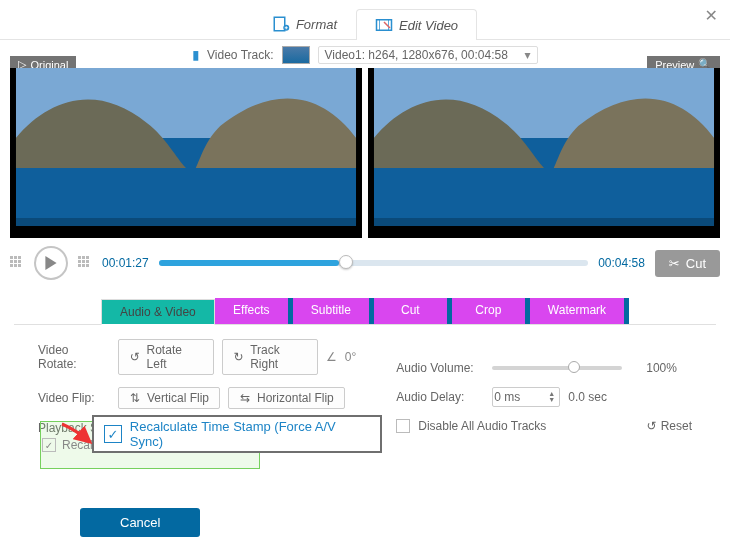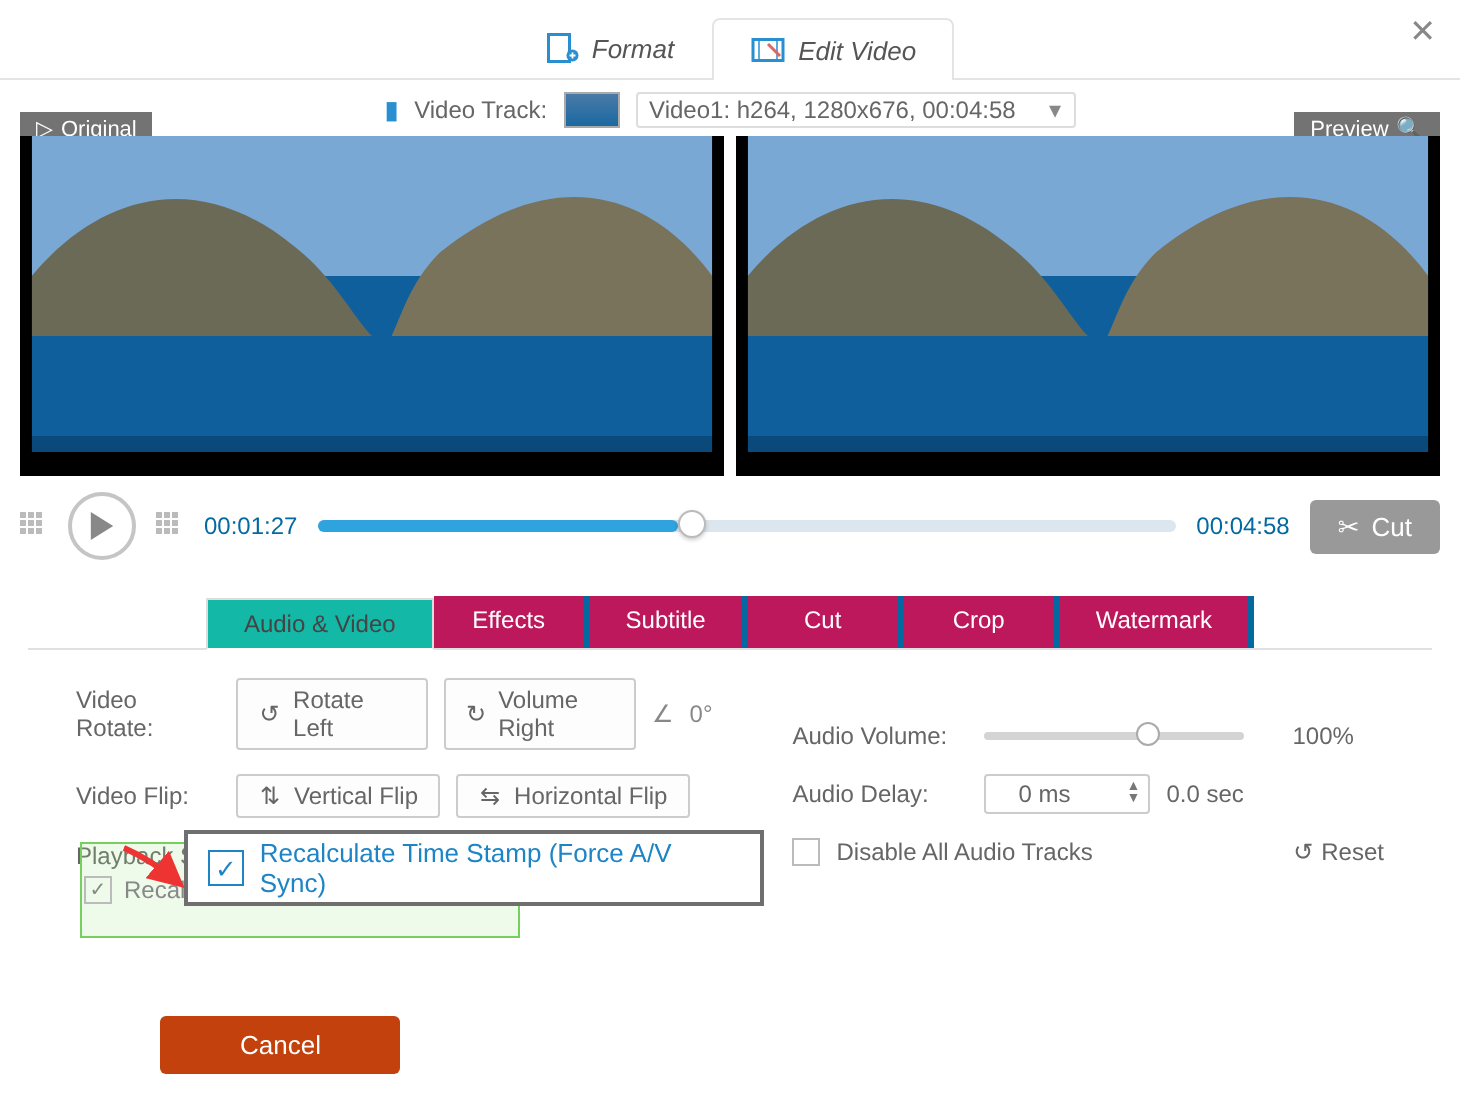--- a/index.html
+++ b/index.html
@@ -35,51 +35,51 @@
 .time { font-size: 12px; color: #0369a1; }
 .seek { flex: 1; height: 6px; background: #dbe6ef; border-radius: 3px; position: relative; }
 .seek-fill { position: absolute; left: 0; top: 0; bottom: 0; width: 42%; background: #2ea3de; border-radius: 3px; }
 .seek-knob { position: absolute; top: -5px; left: 42%; width: 14px; height: 14px; background: #fff; border: 1px solid #bbb; border-radius: 50%; box-shadow: 0 1px 2px rgba(0,0,0,0.2); }
 .cut-btn { display: flex; align-items: center; gap: 6px; background: #999; color: #fff; padding: 6px 14px; border-radius: 3px; font-size: 13px; cursor: pointer; }
 
 
 .subtabs-wrap { padding: 8px 14px 0 14px; }
 .subtabs { display: flex; border-bottom: 1px solid #e0e0e0; }
 .subtabs .stub-spacer { flex: 1; }
-.subtab { padding: 5px 18px; font-size: 12px; background: #be185d; color: #fff; border-right: 3px solid #0369a1; cursor: pointer; text-align: center; min-width: 78px; }
+.subtab { padding: 5px 18px; font-size: 12px; background: #d946ef; color: #fff; border-right: 5px solid #0369a1; cursor: pointer; text-align: center; min-width: 78px; }
 .subtab.active { background: #14b8a6; color: #444; border: 1px solid #ddd; border-bottom: 1px solid #fff; position: relative; top: 1px; }
 
 
 .options { display: flex; padding: 14px 38px 6px 38px; gap: 40px; justify-content: flex-end; }
 .col { flex: 1; display: flex; flex-direction: column; gap: 12px; font-size: 12px; color: #666; }
 .row { display: flex; align-items: center; gap: 8px; }
 .lbl { min-width: 72px; }
 .btn-sm { display: flex; align-items: center; gap: 6px; border: 1px solid #ccc; border-radius: 2px; background: #fdfdfd; padding: 3px 10px; font-size: 12px; cursor: pointer; min-width: 96px; }
 .btn-sm .ic { width: 12px; height: 12px; display: inline-flex; align-items: center; justify-content: center; }
 .deg { color: #888; font-size: 12px; }
 .slider { width: 130px; height: 4px; background: #d4d4d4; border-radius: 2px; position: relative; }
 .slider .knob { position: absolute; top: -5px; left: 58%; width: 12px; height: 12px; background: #fff; border: 1px solid #aaa; border-radius: 50%; }
-.numbox { display: flex; align-items: center; border: 1px solid #ccc; border-radius: 2px; padding: 2px 4px 2px 16px; min-width: 60px; gap: 28px; }
+.numbox { display: flex; align-items: center; border: 1px solid #ccc; border-radius: 2px; padding: 2px 4px 2px 1px; min-width: 60px; gap: 28px; }
 .numbox .spin { display: flex; flex-direction: column; margin-left: auto; font-size: 7px; line-height: 6px; color: #777; }
 
 .reset { margin-left: auto; display: flex; align-items: center; gap: 4px; color: #666; cursor: pointer; }
 
 
 .hilite-area { position: absolute; left: 40px; top: 421px; width: 220px; height: 48px; border: 1px solid #76d05d; background: rgba(160,230,140,0.18); z-index: 1; }
 .overlay-box { position: absolute; left: 92px; top: 415px; width: 290px; height: 38px; border: 2px solid #6f6f6f; background: #fff; display: flex; align-items: center; gap: 8px; padding: 0 10px; font-size: 13px; color: #1d84c6; z-index: 3; }
 .overlay-box .check { width: 18px; height: 18px; border: 1px solid #1d84c6; display: flex; align-items: center; justify-content: center; font-size: 13px; color: #1d84c6; }
 .arrow { position: absolute; left: 58px; top: 420px; z-index: 4; pointer-events: none; }
 
 .recalcu { position: absolute; left: 42px; top: 438px; display: flex; align-items: center; gap: 6px; font-size: 12px; color: #888; z-index: 2; }
 .recalcu .cb { width: 14px; height: 14px; border: 1px solid #bbb; display: flex; align-items: center; justify-content: center; font-size: 10px; color: #888; }
 
 
 .footer { position: absolute; left: 0; right: 0; bottom: 18px; display: flex; padding: 0 80px; }
 .fbtn { padding: 7px 40px; border-radius: 3px; font-size: 13px; cursor: pointer; color: #fff; text-align: center; }
-.fbtn.cancel { background: #c2410c; }
+.fbtn.cancel { background: #0369a1; }
 .fbtn.done { background: #2aa4df; margin-left: auto; }
 
 .cb-sm { width: 14px; height: 14px; border: 1px solid #bbb; display: inline-block; }
 </style>
 </head>
 <body>
 
 <div class="tabs-top">
   <div class="top-tab">
     <svg class="ticon" viewBox="0 0 24 24">
@@ -196,21 +196,21 @@
 <div class="options">
   <div class="col">
     <div class="row">
       <span class="lbl">Video Rotate:</span>
       <div class="btn-sm">
           <span class="ic">↺</span>
           <span>Rotate Left</span>
         </div>
       <div class="btn-sm">
           <span class="ic">↻</span>
-          <span>Volume Right</span>
+          <span>Track Right</span>
         </div>
       <span class="deg">∠</span>
       <span class="deg">0°</span>
     </div>
     <div class="row">
       <span class="lbl">Video Flip:</span>
       <div class="btn-sm">
           <span class="ic">⇅</span>
           <span>Vertical Flip</span>
         </div>

